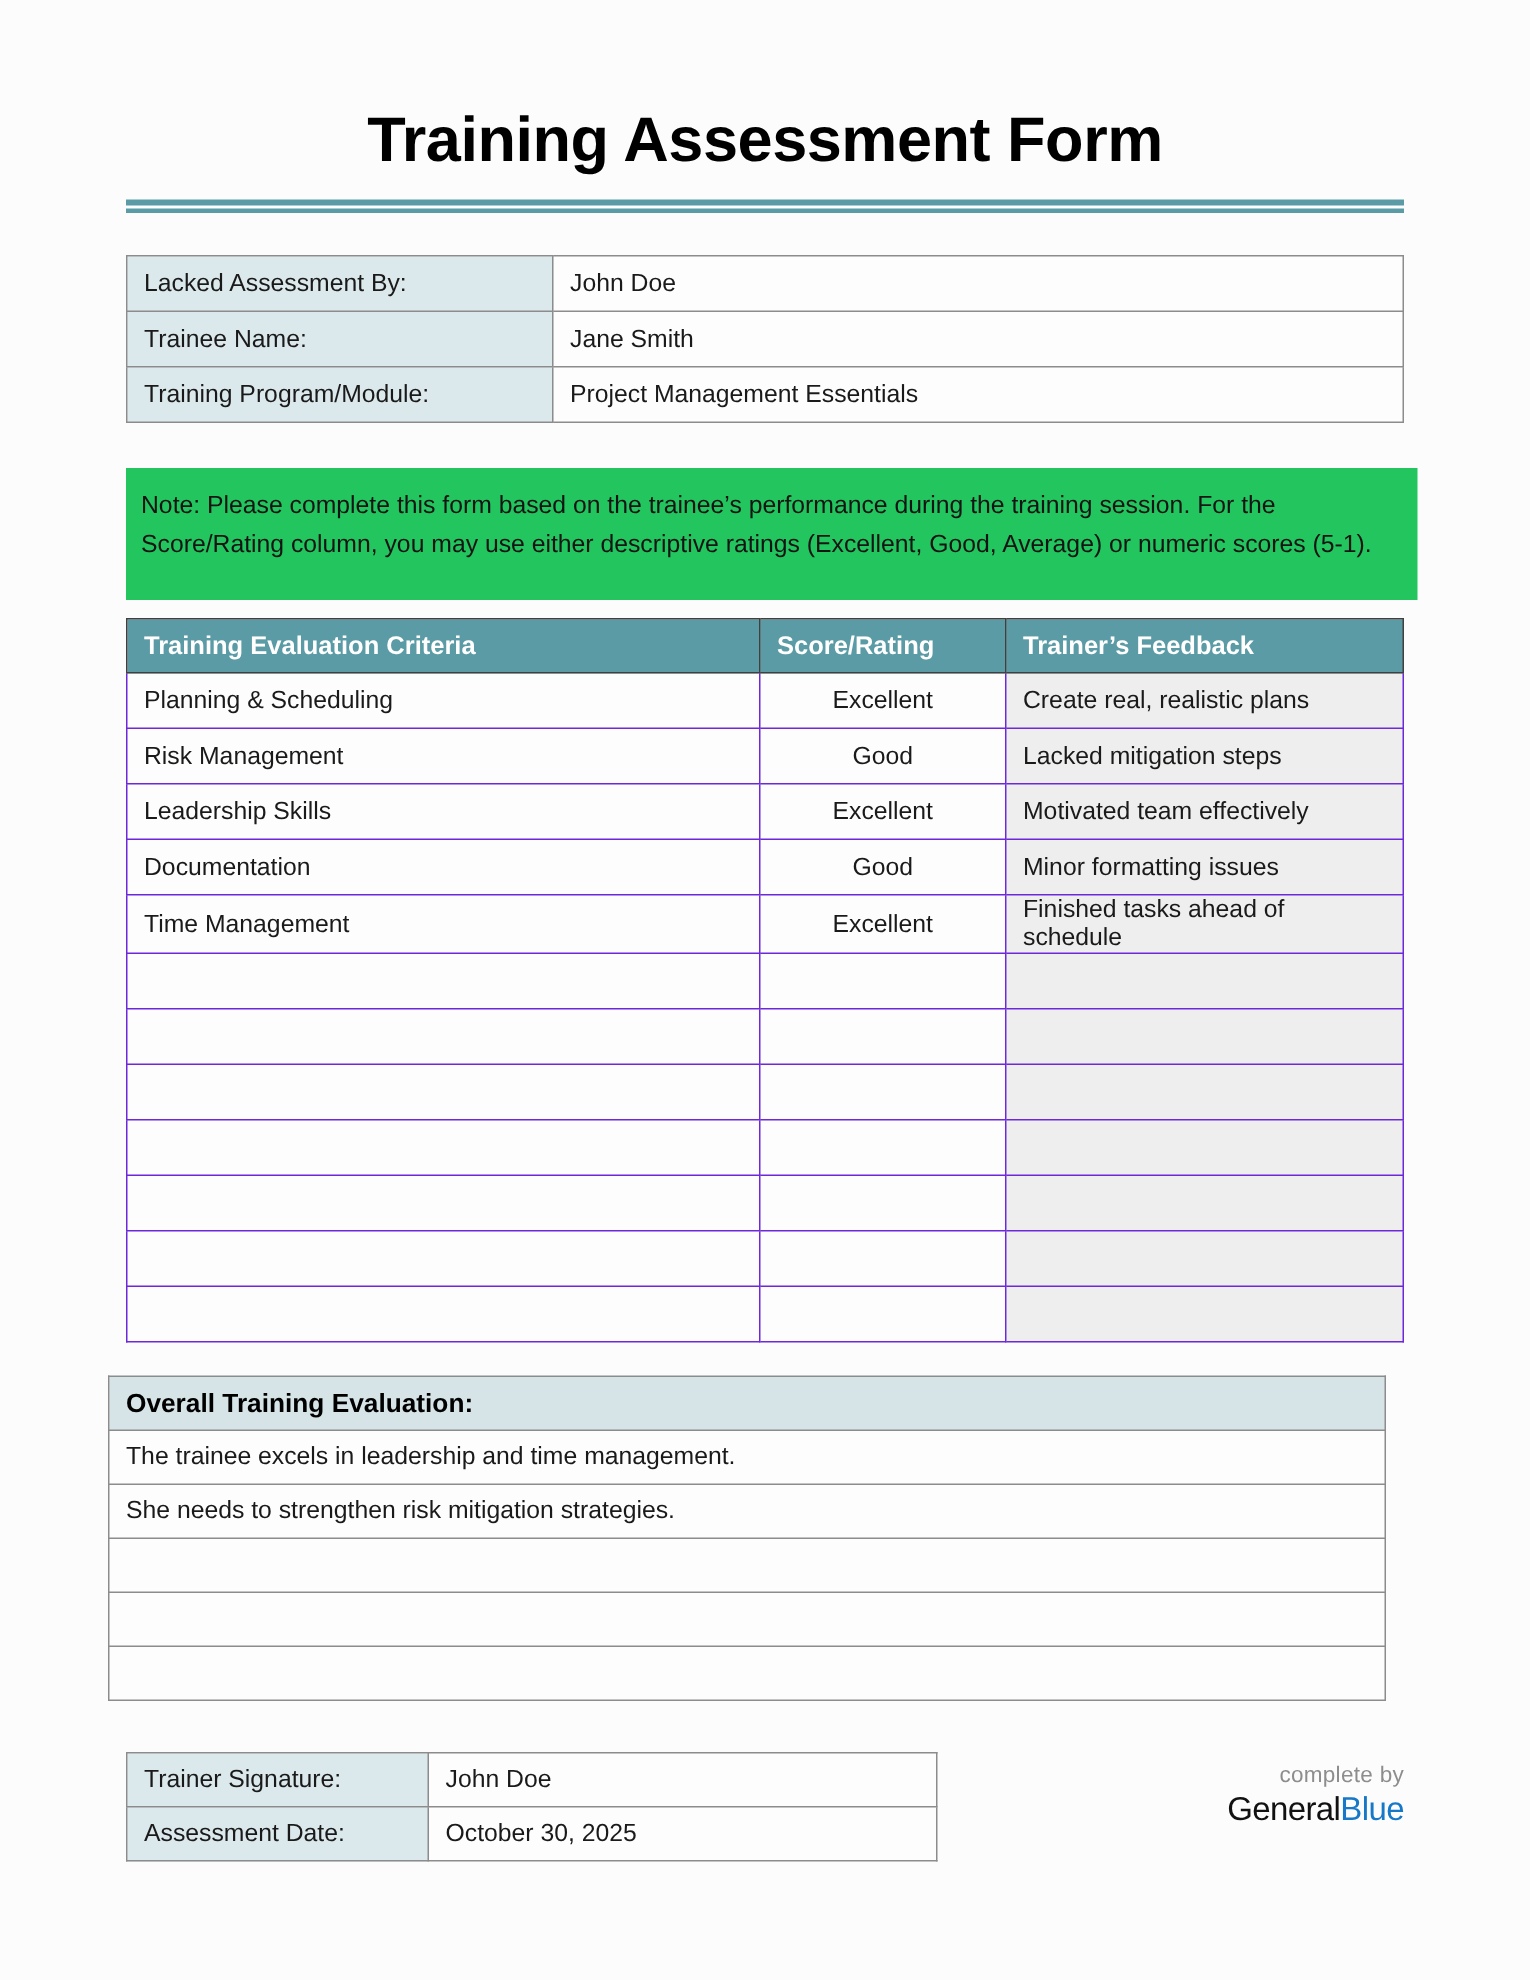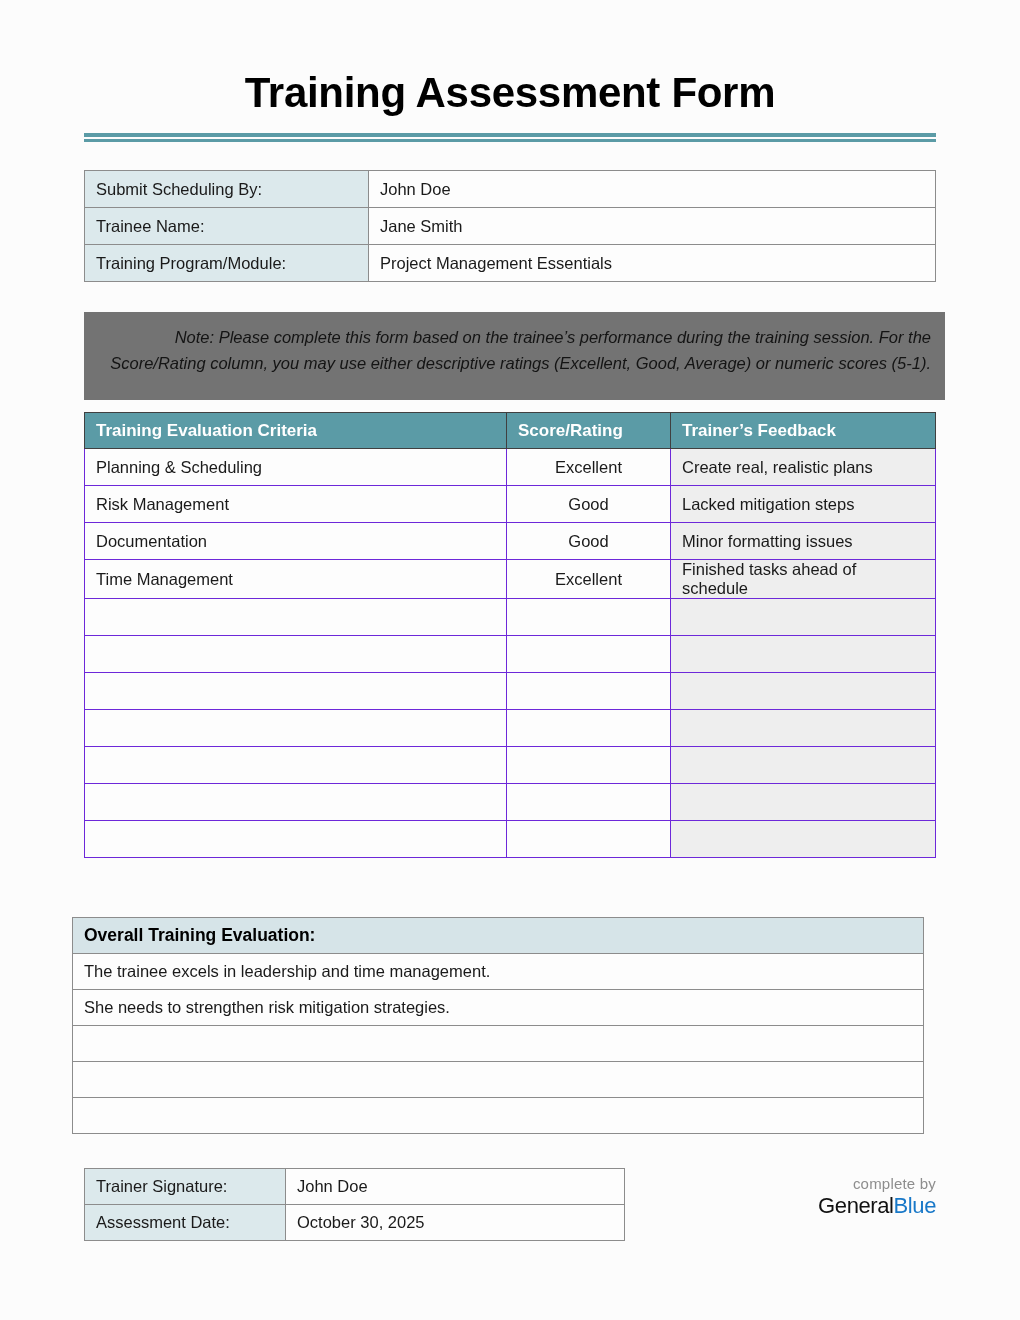--- a/index.html
+++ b/index.html
@@ -72,28 +72,26 @@
     background: #dce9ec;
   }
 
   
   .note {
     position: absolute;
     left: 84px;
     top: 312px;
     width: 861px;
     min-height: 88px;
-    background: #737373;
+    background: #22c55e;
     box-sizing: border-box;
     padding: 13px 14px 10px 10px;
     font-size: 16.5px;
-    font-style: italic;
     line-height: 1.55;
     color: #141414;
-    text-align: right;
   }
 
   
   .eval-table {
     position: absolute;
     left: 84px;
     top: 412px;
     width: 852px;
     border-collapse: collapse;
     table-layout: fixed;
@@ -201,21 +199,21 @@
   <div class="title">Training Assessment Form</div>
 
   <div class="title-rule">
     <div class="bar a"></div>
     <div class="bar b"></div>
   </div>
 
   <table class="info-table">
     <tbody>
       <tr>
-        <td class="lbl">Submit Scheduling By:</td>
+        <td class="lbl">Lacked Assessment By:</td>
         <td>John Doe</td>
       </tr>
       <tr>
         <td class="lbl">Trainee Name:</td>
         <td>Jane Smith</td>
       </tr>
       <tr>
         <td class="lbl">Training Program/Module:</td>
         <td>Project Management Essentials</td>
       </tr>
@@ -235,20 +233,25 @@
     <tbody>
       <tr>
         <td>Planning &amp; Scheduling</td>
         <td class="score">Excellent</td>
         <td class="fb">Create real, realistic plans</td>
       </tr>
       <tr>
         <td>Risk Management</td>
         <td class="score">Good</td>
         <td class="fb">Lacked mitigation steps</td>
+      </tr>
+      <tr>
+        <td>Leadership Skills</td>
+        <td class="score">Excellent</td>
+        <td class="fb">Motivated team effectively</td>
       </tr>
       <tr>
         <td>Documentation</td>
         <td class="score">Good</td>
         <td class="fb">Minor formatting issues</td>
       </tr>
       <tr>
         <td>Time Management</td>
         <td class="score">Excellent</td>
         <td class="fb">Finished tasks ahead of schedule</td>

